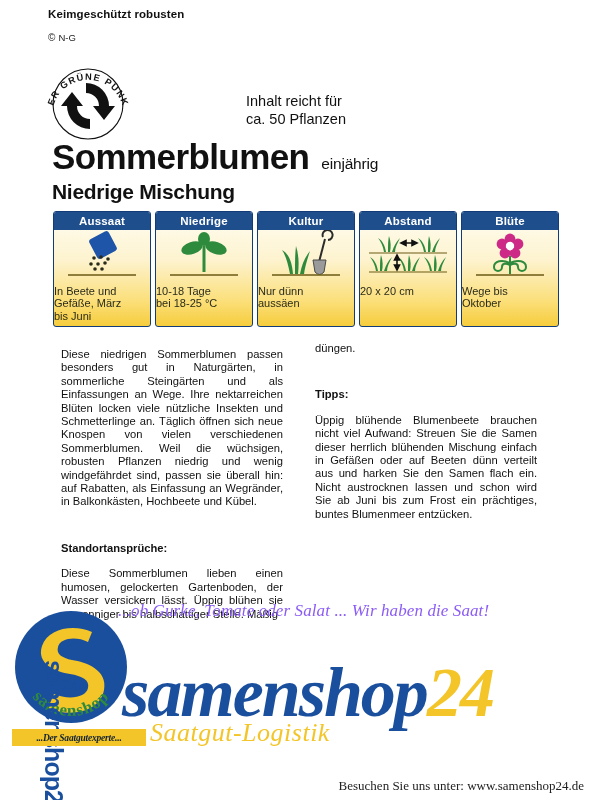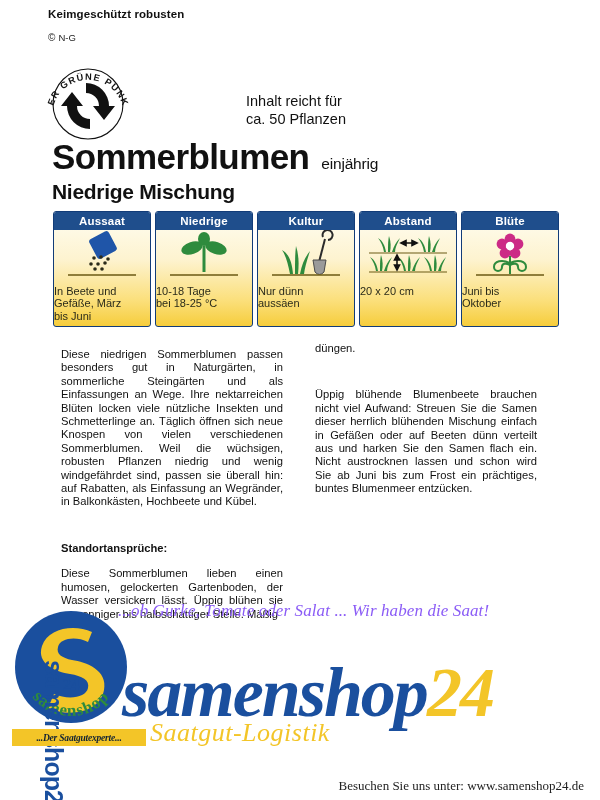--- a/index.html
+++ b/index.html
@@ -225,36 +225,37 @@
           </g>
           <circle cx="40" cy="16" r="4.2" fill="#ffffff"></circle>
           <g fill="none" stroke="#2e8b3d" stroke-width="2">
             <path d="M40 26 L40 44"></path>
             <path d="M40 33 C32 29 24 31 24 37 a4 4 0 0 0 8 0 C32 33 36 33 40 35"></path>
             <path d="M40 33 C48 29 56 31 56 37 a4 4 0 0 1 -8 0 C48 33 44 33 40 35"></path>
           </g>
           <line x1="6" y1="45" x2="74" y2="45" stroke="#6b5a14" stroke-width="1.3"></line>
         </svg>
       </div>
-      <div class="ibox-text" style="white-space:pre-line">Juni bis
+      <div class="ibox-text" style="white-space:pre-line">Wege bis
 Oktober</div>
     </div>
 
   </div>
 
   <div class="col col-left">
     <p>Diese niedrigen Sommerblumen passen besonders gut in Naturgärten, in sommerliche Steingärten und als Einfassungen an Wege. Ihre nektarreichen Blüten locken viele nützliche Insekten und Schmetterlinge an. Täglich öffnen sich neue Knospen von vielen verschiedenen Sommerblumen. Weil die wüchsigen, robusten Pflanzen niedrig und wenig windgefährdet sind, passen sie überall hin: auf Rabatten, als Einfassung an Wegränder, in Balkonkästen, Hochbeete und Kübel.</p>
     <div class="gap"></div>
     <p class="head">Standortansprüche:</p>
     <p>Diese Sommerblumen lieben einen humosen, gelockerten Gartenboden, der Wasser versickern lässt. Üppig blühen sie an sonniger bis halbschattiger Stelle. Mäßig</p>
   </div>
 
   <div class="col col-right">
     <p>düngen.</p>
     <div class="gap"></div>
+    <p class="head">Tipps:</p>
     <p>Üppig blühende Blumenbeete brauchen nicht viel Aufwand: Streuen Sie die Samen dieser herrlich blühenden Mischung einfach in Gefäßen oder auf Beeten dünn verteilt aus und harken Sie den Samen flach ein. Nicht austrocknen lassen und schon wird Sie ab Juni bis zum Frost ein prächtiges, buntes Blumenmeer entzücken.</p>
   </div>
 
   <div class="brand">
 
     <div class="seal">
       <svg width="126" height="126" viewBox="0 0 126 126">
         <defs>
           <path id="arcBottom" d="M 14,63 A 49,49 0 0 0 112,63" fill="none"></path>
         </defs>

